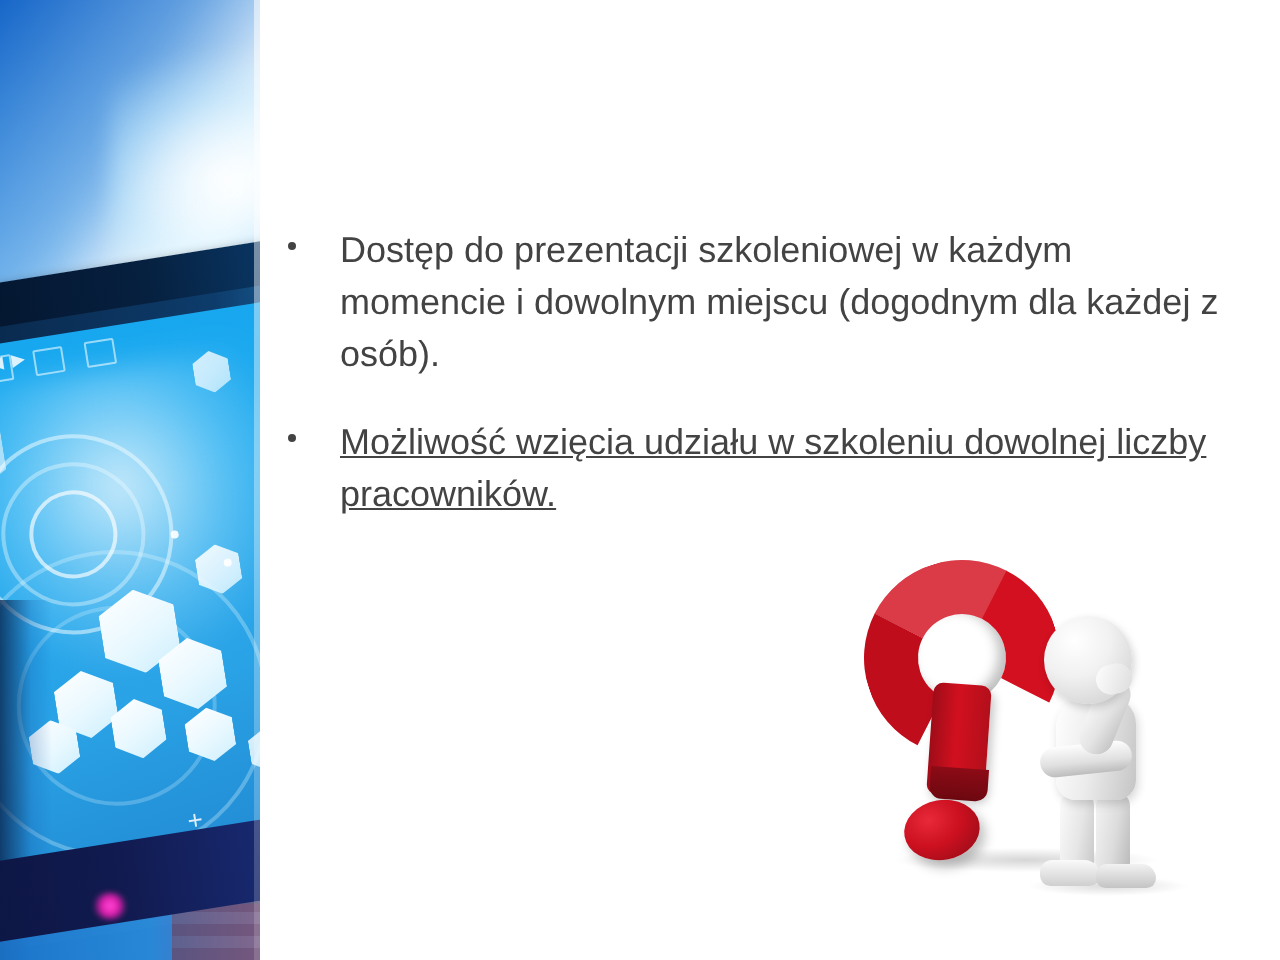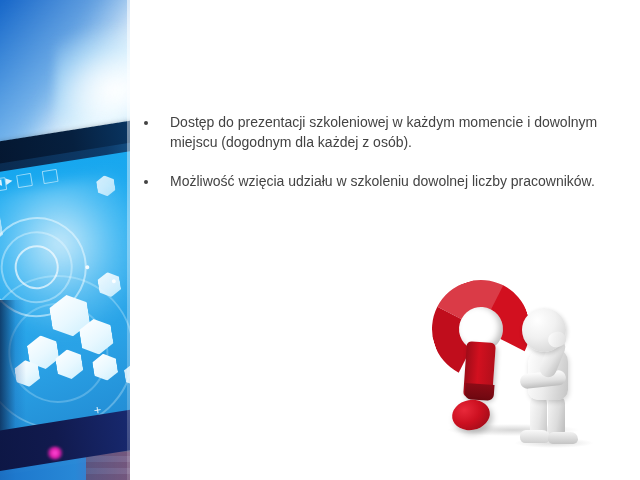--- a/index.html
+++ b/index.html
@@ -282,24 +282,24 @@
     left: 140px;
     top: 112px;
     width: 470px;
   }
   .bullet-item {
     position: relative;
     display: block;
     padding-left: 30px;
     margin-bottom: 18px;
     color: #434343;
-    font-size: 14px;
+    font-size: 18px;
     line-height: 1.45;
   }
-  .bullet-item:last-child { margin-bottom: 0; }
+  .bullet-item:last-child { margin-bottom: 0; text-decoration: underline; }
   .bullet-dot {
     position: absolute;
     left: 4px;
     top: 9px;
     width: 4px;
     height: 4px;
     border-radius: 50%;
     background: #434343;
   }
 

